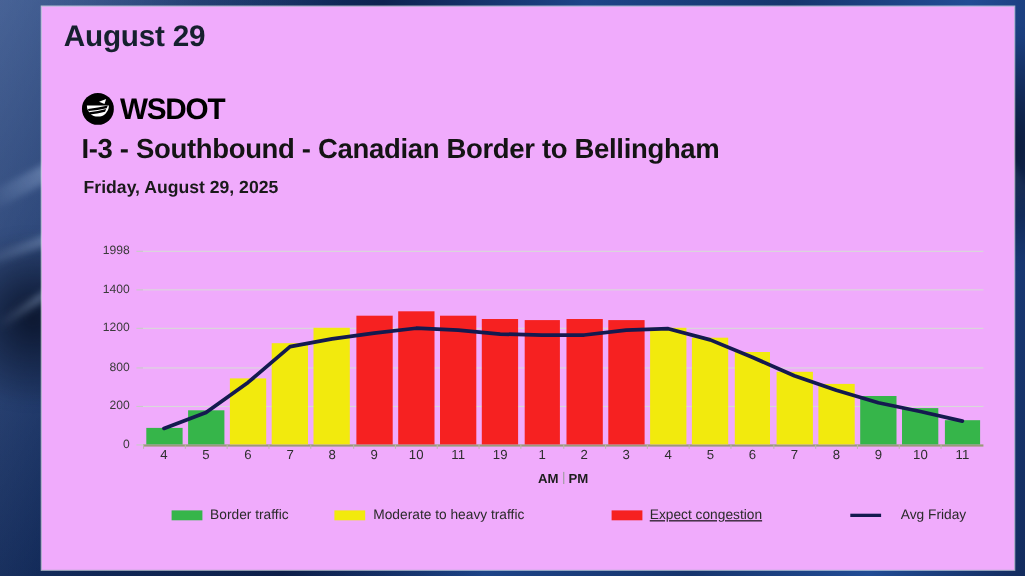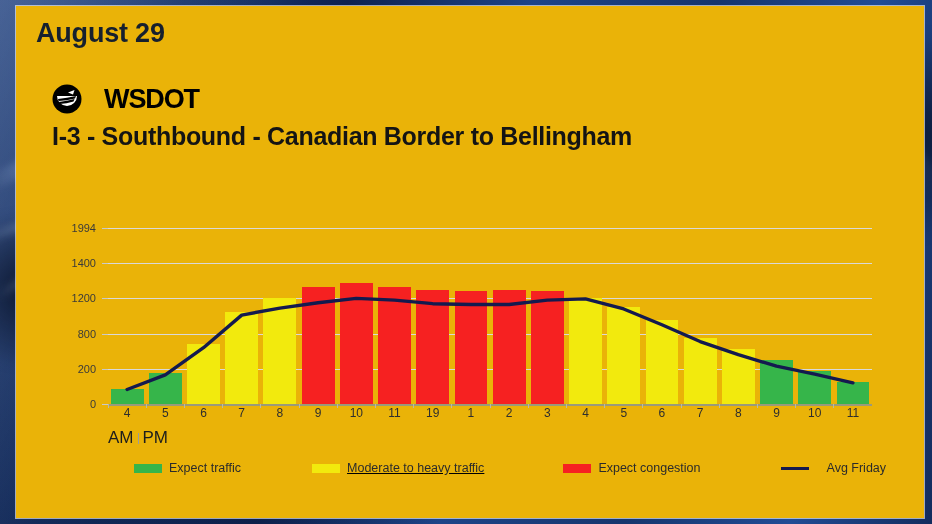--- a/index.html
+++ b/index.html
@@ -43,46 +43,45 @@
     border-radius: 50%;
     background: radial-gradient(circle, rgba(6,14,34,0.85) 0%, rgba(6,14,34,0) 70%);
     filter: blur(6px);
   }
   .bg-dark-blob.b1 { left: -60px; top: 215px; width: 180px; height: 150px; }
   .bg-dark-blob.b2 { right: -70px; top: 20px; width: 200px; height: 230px; }
 
   
   .slide {
     position: absolute;
-    left: 16px;
+    left: 38px;
     top: 6px;
     width: 884px;
     height: 512px;
-    background: #eab308;
+    background: #f0abfc;
     box-shadow: 0 0 0 1px rgba(255,255,255,0.6);
-    padding-left: 24px;
   }
   .slide-title {
     position: absolute;
     left: 20px;
     top: 12px;
     font-size: 27px;
     font-weight: bold;
     color: #16202e;
     letter-spacing: -0.2px;
   }
 
   
   .logo-row {
     position: absolute;
     left: 36px;
     top: 78px;
     display: flex;
     align-items: center;
-    gap: 22px;
+    gap: 5px;
   }
   .logo-mark {
     width: 30px;
     height: 30px;
     flex: 0 0 auto;
   }
   .logo-word {
     font-size: 27px;
     font-weight: bold;
     letter-spacing: -1.1px;
@@ -212,22 +211,23 @@
     top: 0;
     width: 1px;
     height: 4px;
     background: #b9b9a8;
   }
   .ampm {
     position: absolute;
     left: 56px;
     right: 0;
     top: 200px;
-    font-size: 17px;
-    font-weight: normal;
+    text-align: center;
+    font-size: 12px;
+    font-weight: bold;
     color: #1d1d1d;
   }
   .ampm .divider {
     display: inline-block;
     width: 1px;
     height: 11px;
     background: #9b9b9b;
     vertical-align: -1px;
     margin: 0 4px;
   }
@@ -240,22 +240,22 @@
     width: 820px;
     display: flex;
     align-items: center;
   }
   .legend-item {
     display: flex;
     align-items: center;
     gap: 7px;
   }
   .legend-item.i0 { margin-left: 82px; }
-  .legend-item.i1 { margin-left: 71px; text-decoration: underline; }
-  .legend-item.i2 { margin-left: 79px; }
+  .legend-item.i1 { margin-left: 42px; }
+  .legend-item.i2 { margin-left: 79px; text-decoration: underline; }
   .legend-item.i3 { margin-left: 80px; gap: 18px; }
   .swatch {
     width: 28px;
     height: 9px;
     flex: 0 0 auto;
   }
   .swatch.line {
     height: 3px;
   }
   .legend-label {
@@ -288,29 +288,30 @@
         <circle cx="30" cy="30" r="29" fill="#000"></circle>
         <path d="M10 24 h40 a20 20 0 0 1 -40 0 z" fill="#fff"></path>
         <path d="M12 30 q18 -2 36 -6 l-2 5 q-17 4 -33 5 z" fill="#000"></path>
         <path d="M14 36 q16 -2 31 -6 l-2 5 q-14 4 -28 5 z" fill="#000"></path>
         <path d="M32 17 l13 -5 l-3 9 z" fill="#fff"></path>
       </svg>
       <div class="logo-word">WSDOT</div>
     </div>
 
     <div class="chart-title">I-3 - Southbound - Canadian Border to Bellingham</div>
+    <div class="chart-subtitle">Friday, August 29, 2025</div>
 
     <div class="plot-wrap">
       <div class="ylabels" id="ylabels">
           <div class="ylabel" style="top: 176px;">0</div>
           <div class="ylabel" style="top: 140.8px;">200</div>
           <div class="ylabel" style="top: 105.6px;">800</div>
           <div class="ylabel" style="top: 70.4px; text-align: right;">1200</div>
           <div class="ylabel" style="top: 35.2px;">1400</div>
-          <div class="ylabel" style="top: 0px;">1994</div>
+          <div class="ylabel" style="top: 0px;">1998</div>
         </div>
       <div class="plot-area">
         <div id="gridlines">
             <div class="gridline axis0" style="top: 176px;"></div>
             <div class="ytick" style="top: 176px;"></div>
             <div class="gridline" style="top: 140.8px;"></div>
             <div class="ytick" style="top: 140.8px;"></div>
             <div class="gridline" style="top: 105.6px;"></div>
             <div class="ytick" style="top: 105.6px;"></div>
             <div class="gridline" style="top: 70.4px;"></div>
@@ -431,21 +432,21 @@
           <div class="xlabel">11</div>
         </div>
       <div class="ampm">
         <span>AM</span><span class="divider"></span><span>PM</span>
       </div>
     </div>
 
     <div class="legend" id="legend">
         <div class="legend-item i0">
           <span class="swatch" style="background: rgb(54, 181, 74);"></span>
-          <span class="legend-label">Expect traffic</span>
+          <span class="legend-label">Border traffic</span>
         </div>
         <div class="legend-item i1">
           <span class="swatch" style="background: rgb(242, 234, 13);"></span>
           <span class="legend-label">Moderate to heavy traffic</span>
         </div>
         <div class="legend-item i2">
           <span class="swatch" style="background: rgb(246, 33, 33);"></span>
           <span class="legend-label">Expect congestion</span>
         </div>
         <div class="legend-item i3">

